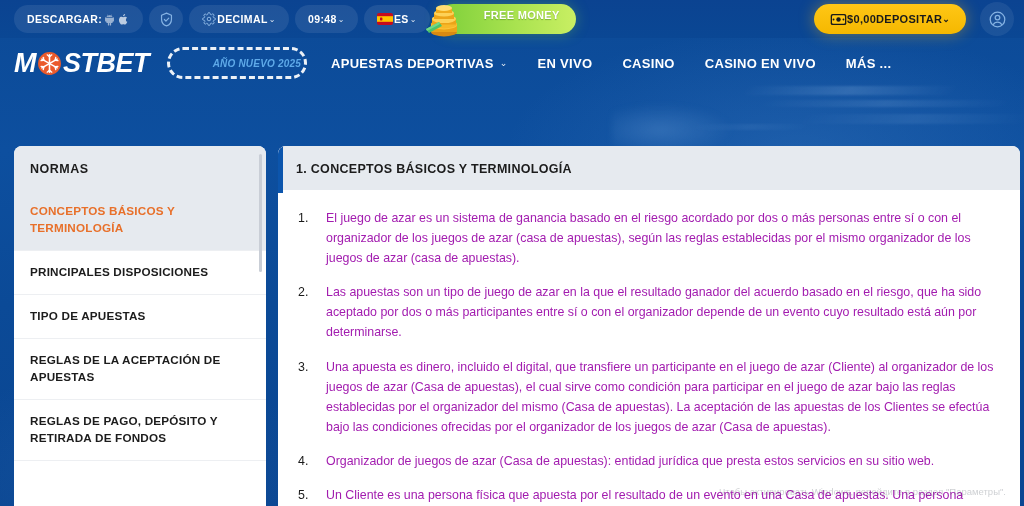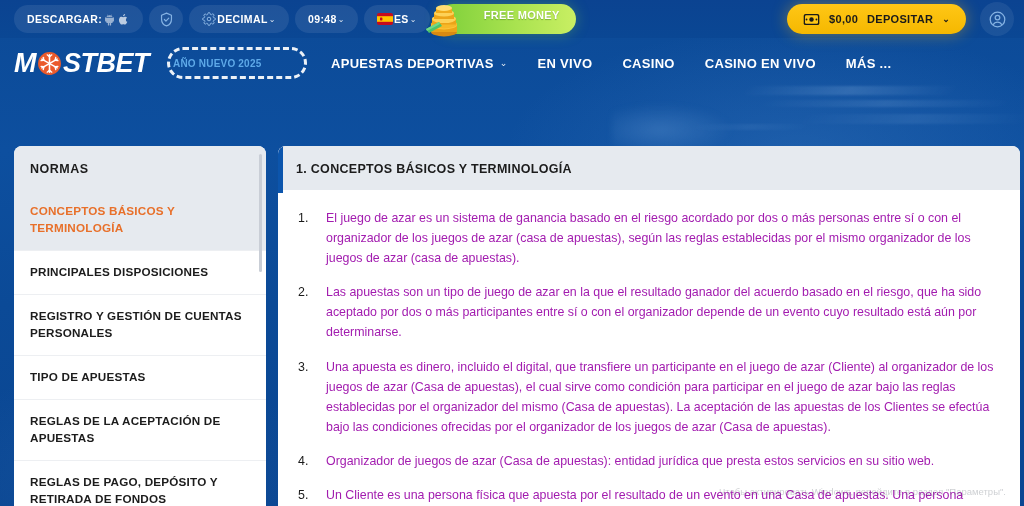--- a/index.html
+++ b/index.html
@@ -82,21 +82,21 @@
     height: 30px; padding: 0 16px; border-radius: 15px;
     background: linear-gradient(180deg, #2f86d6, #2276c4);
     color: #fff; font-size: 10.5px; font-weight: bold; letter-spacing: .4px;
     box-shadow: 0 0 14px rgba(60,150,230,.35);
     white-space: nowrap;
   }
 
   .topbar-spacer { flex: 1; }
 
   .deposit {
-    display: flex; align-items: center; gap: 9px;
+    display: flex; align-items: center; 
     height: 30px; padding: 12px 16px; border-radius: 15px;
     background: linear-gradient(180deg, #ffc716, #f5b800);
     color: #1a1a1a; font-size: 11px; font-weight: bold; letter-spacing: .3px;
     box-shadow: 0 0 16px rgba(255,190,20,.40);
     white-space: nowrap;
   }
   .deposit .chev { font-size: 9px; }
   .avatar-btn {
     width: 34px; height: 34px; margin-left: 8px; margin-right: 2px;
     border-radius: 50%;
@@ -117,23 +117,24 @@
     letter-spacing: -0.5px; color: #ffffff;
     margin-right: 18px;
   }
   .logo .snow {
     position: relative; display: inline-flex;
     width: 25px; height: 25px; margin: 0 1px;
     align-items: center; justify-content: center;
   }
   .ny-badge {
     position: relative;
-    display: flex; align-items: center; justify-content: flex-start;
+    display: flex; align-items: center; justify-content: flex-end;
     height: 32px; width: 140px;
     margin-right: 24px;
+    font-style: italic;
   }
   .ny-badge .dash-ring {
     position: absolute; inset: 0;
     border: 3px dashed rgba(255,255,255,0.92);
     border-radius: 16px;
   }
   .ny-badge .ny-text {
     position: relative;
     font-size: 10px; font-weight: bold; letter-spacing: .2px;
     color: #5ea9e8;
@@ -411,21 +412,20 @@
   </div>
 </div>
 
 <div class="content-wrap">
 
   <div class="sidebar">
     <div class="sidebar-header">NORMAS</div>
     <div class="sidebar-list">
       <div class="sb-item active">CONCEPTOS BÁSICOS Y TERMINOLOGÍA</div>
       <div class="sb-item">PRINCIPALES DISPOSICIONES</div>
-      <div class="sb-item">REGISTRO Y GESTIÓN DE CUENTAS PERSONALES</div>
       <div class="sb-item">TIPO DE APUESTAS</div>
       <div class="sb-item">REGLAS DE LA ACEPTACIÓN DE APUESTAS</div>
       <div class="sb-item">REGLAS DE PAGO, DEPÓSITO Y RETIRADA DE FONDOS</div>
 
     </div>
     <div class="sb-scroll-track"></div>
     <div class="sb-scroll-thumb"></div>
   </div>
 
   <div class="panel">

